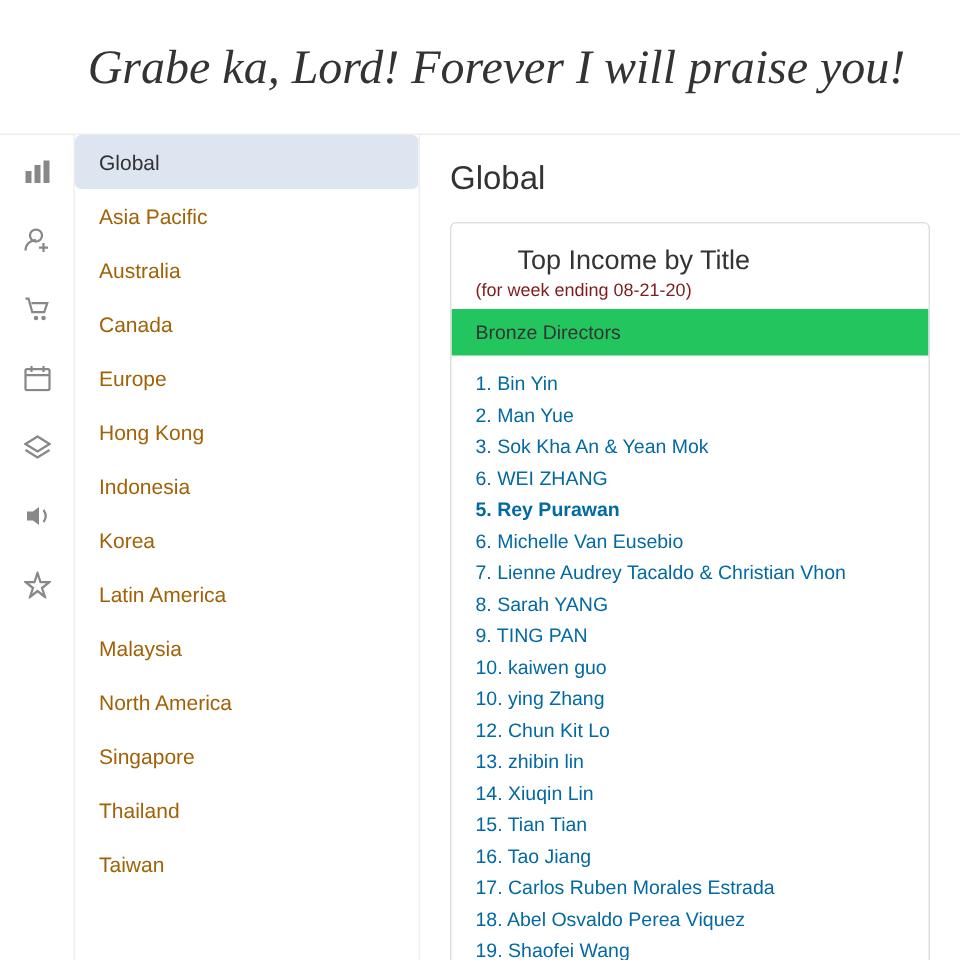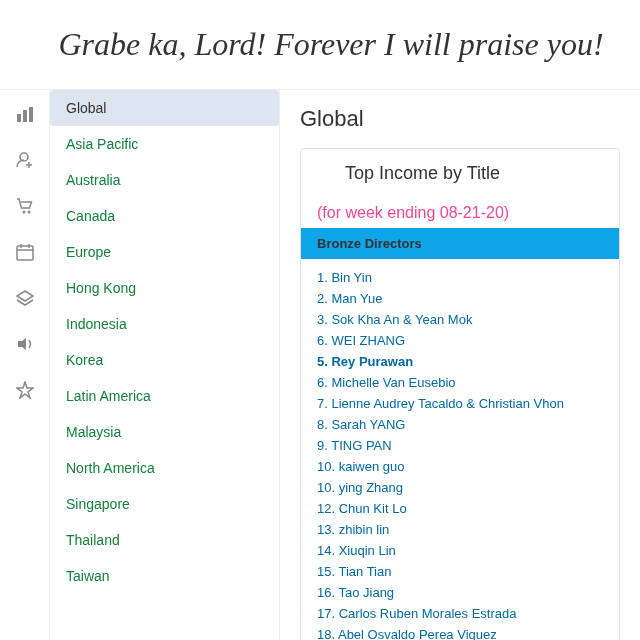--- a/index.html
+++ b/index.html
@@ -70,21 +70,21 @@
     .region-list {
       width: 230px;
       flex-shrink: 0;
       overflow-y: auto;
       background: #fff;
       border-right: 1px solid #eee;
     }
     .region-item {
       padding: 10px 16px;
       cursor: pointer;
-      color: #15803d;
+      color: #a16207;
       font-size: 14px;
       border-bottom: none;
     }
     .region-item.active {
       background: #dde5f0;
       color: #333;
       font-weight: 400;
       border-radius: 4px;
     }
 
@@ -110,29 +110,29 @@
       padding: 14px 16px 6px 16px;
       background: #fff;
     }
     .income-card-title {
       font-size: 18px;
       font-weight: 400;
       color: #333;
       margin-left: 28px;
     }
     .income-card-subtitle {
-      font-size: 16px;
-      color: #ec4899;
-      margin-top: 20px;
+      font-size: 12px;
+      color: #7f1d1d;
+      margin-top: 2px;
     }
     .section-header {
-      background: #0ea5e9;
+      background: #22c55e;
       padding: 8px 16px;
       font-size: 13px;
-      font-weight: bold;
+      font-weight: normal;
       color: #333;
     }
     .income-list {
       padding: 8px 16px;
     }
     .income-list-item {
       padding: 3px 0;
       font-size: 13px;
       color: #0369a1;
     }

